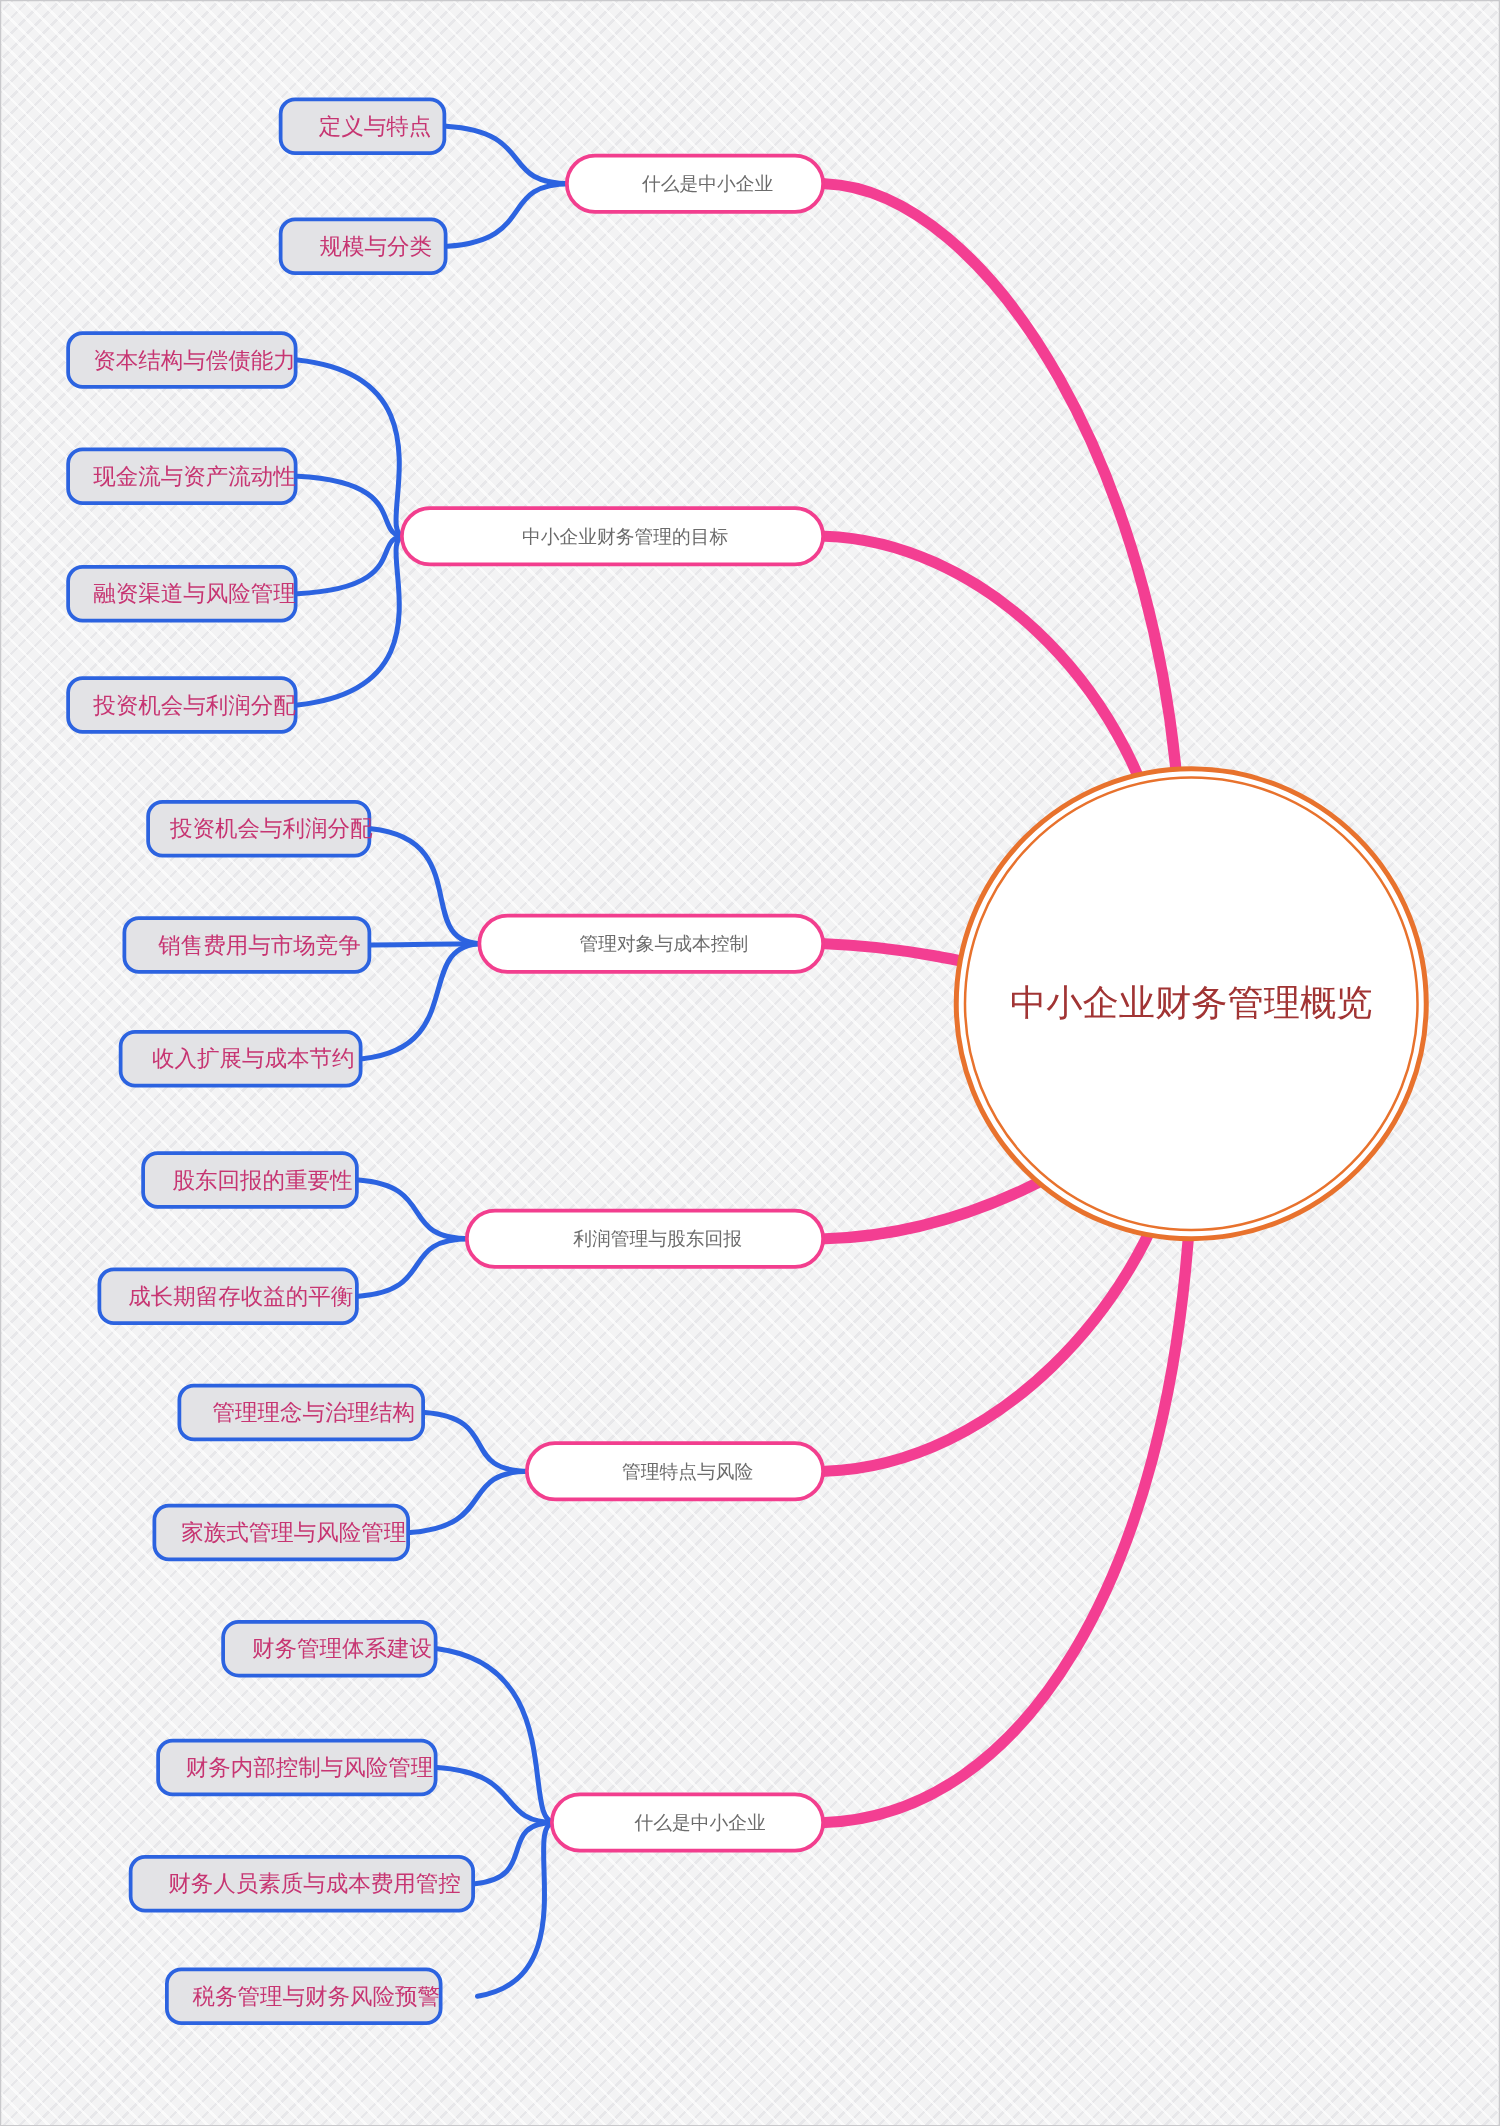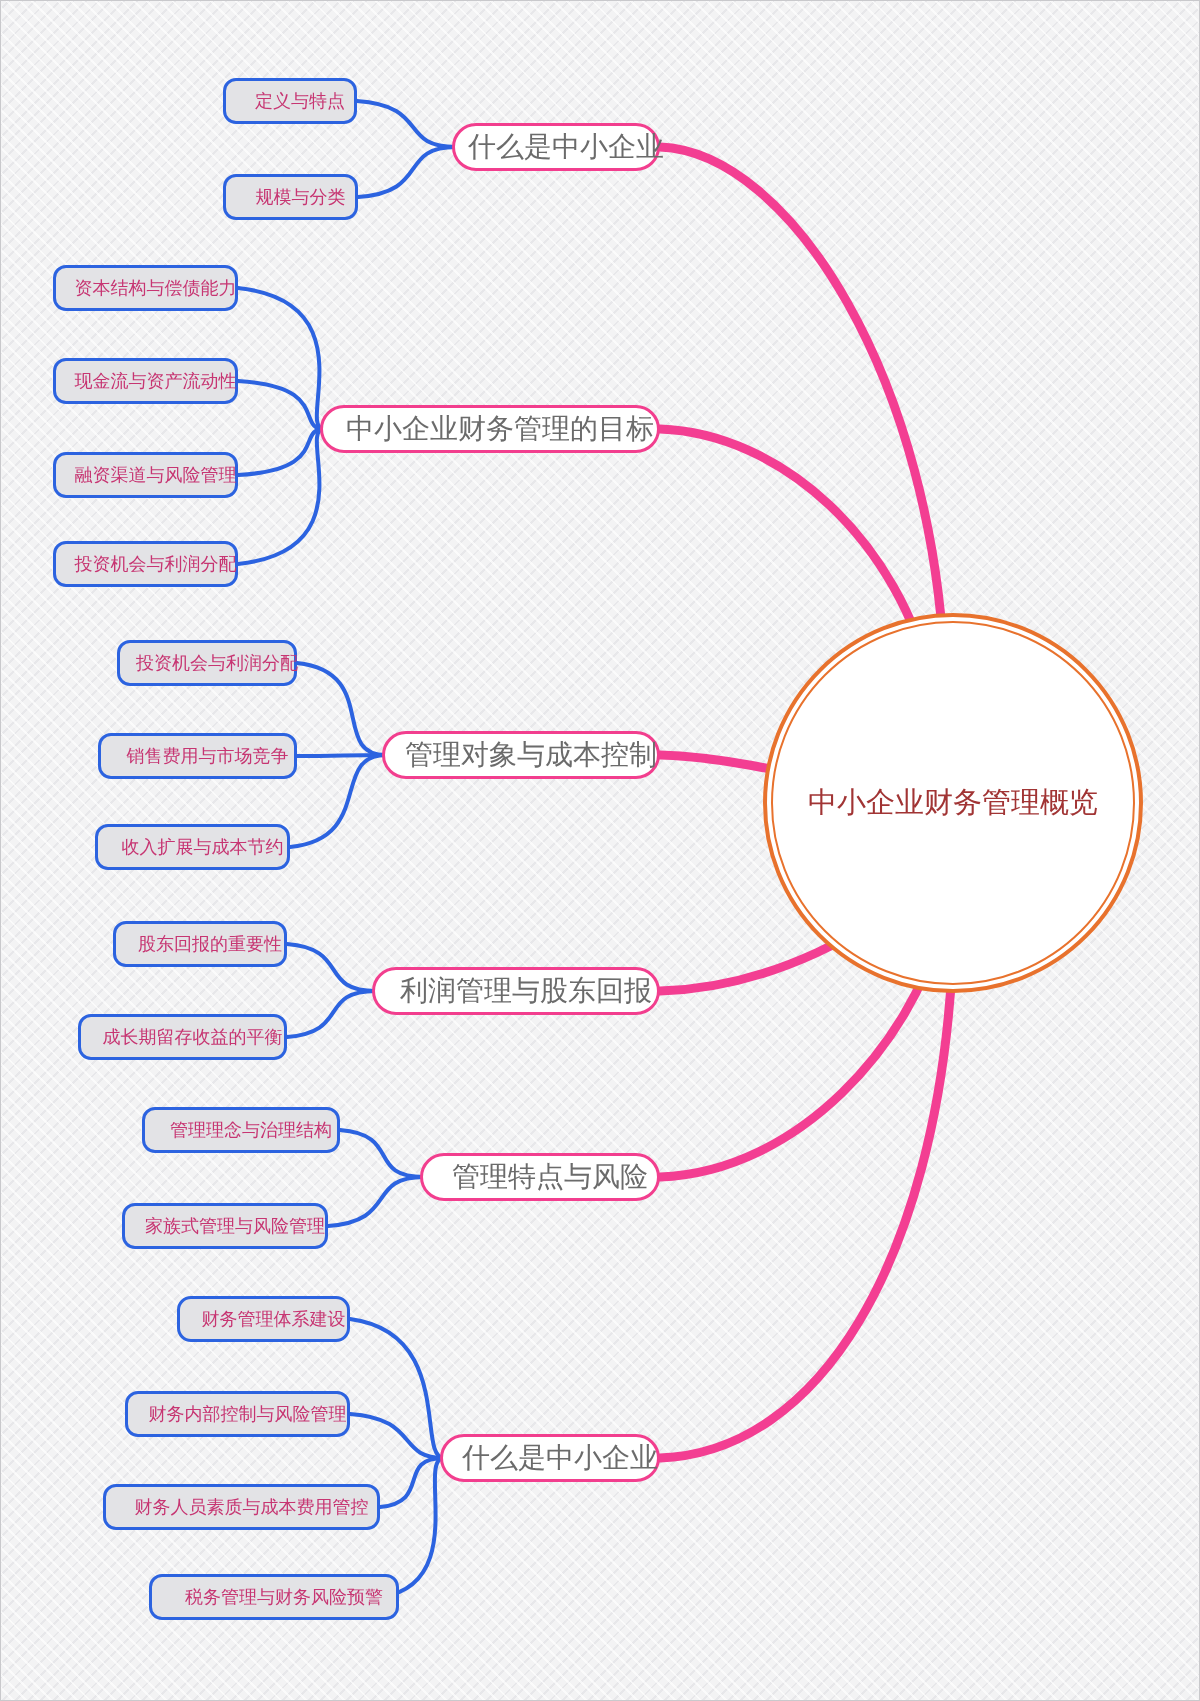--- a/index.html
+++ b/index.html
@@ -31,21 +31,21 @@
     border-radius:13px;
     color:var(--child-text,#C73572);
     font-size:18px;
   }
   .main-node{
     height:48px;
     background:#ffffff;
     border:3px solid var(--main-border,#F23E8E);
     border-radius:24px;
     color:var(--main-text,#6B6B6B);
-    font-size:28px;
+    font-size:15px;
   }
   .root-node{
     position:absolute;z-index:2;
     left:763px;top:613px;width:380px;height:380px;
     background:#ffffff;
     border:4px solid var(--root-border,#E8722D);
     border-radius:50%;
     box-sizing:border-box;
     display:flex;align-items:center;justify-content:center;
   }
@@ -162,17 +162,17 @@
   </div>
   <div class="node child-node" style="left:177px;top:1296px;width:173px;border-radius:14px;">
     <span>财务管理体系建设</span>
   </div>
   <div class="node child-node" style="left:125px;top:1391px;width:225px;">
     <span>财务内部控制与风险管理</span>
   </div>
   <div class="node child-node" style="left:103px;top:1484px;width:277px;">
     <span>财务人员素质与成本费用管控</span>
   </div>
-  <div class="node child-node" style="left:132px;top:1574px;width:250px;margin-left:17px;">
+  <div class="node child-node" style="left:132px;top:1574px;width:222px;">
     <span>税务管理与财务风险预警</span>
   </div>
 
 </div>
 
 </body></html>

